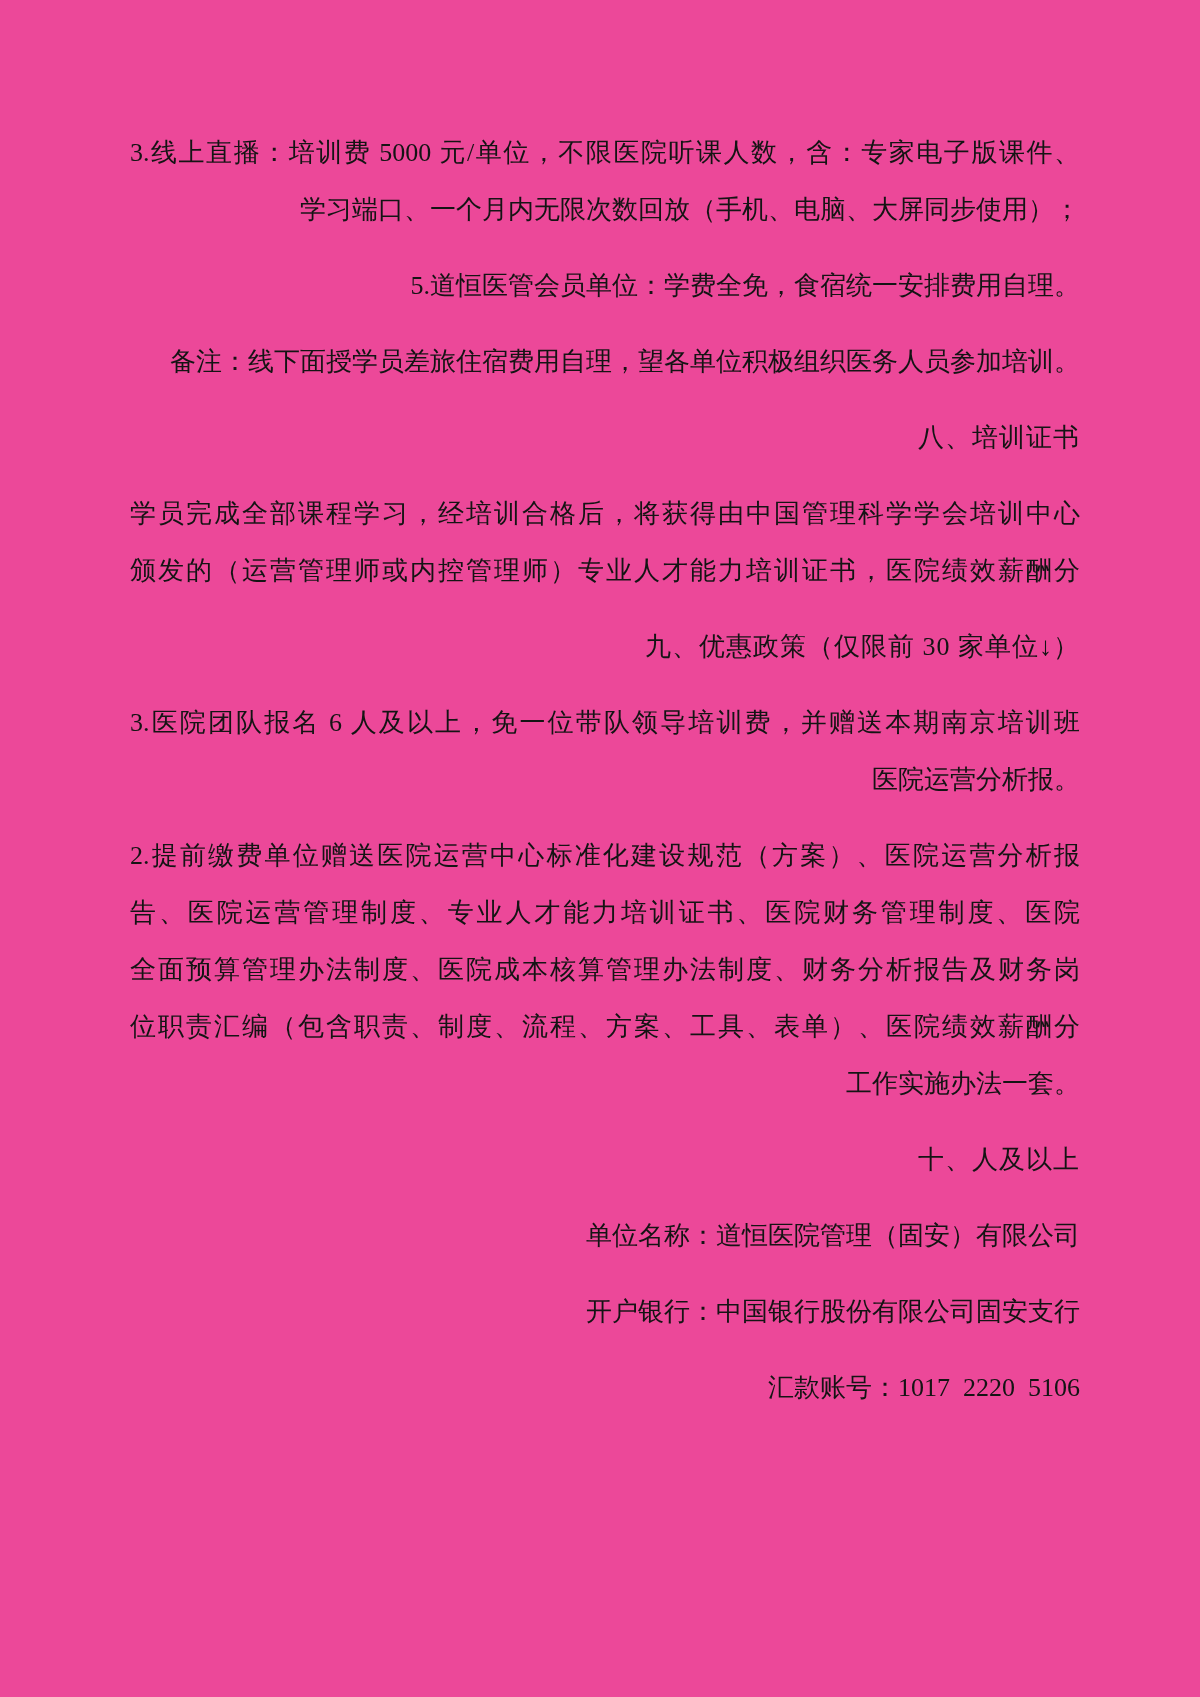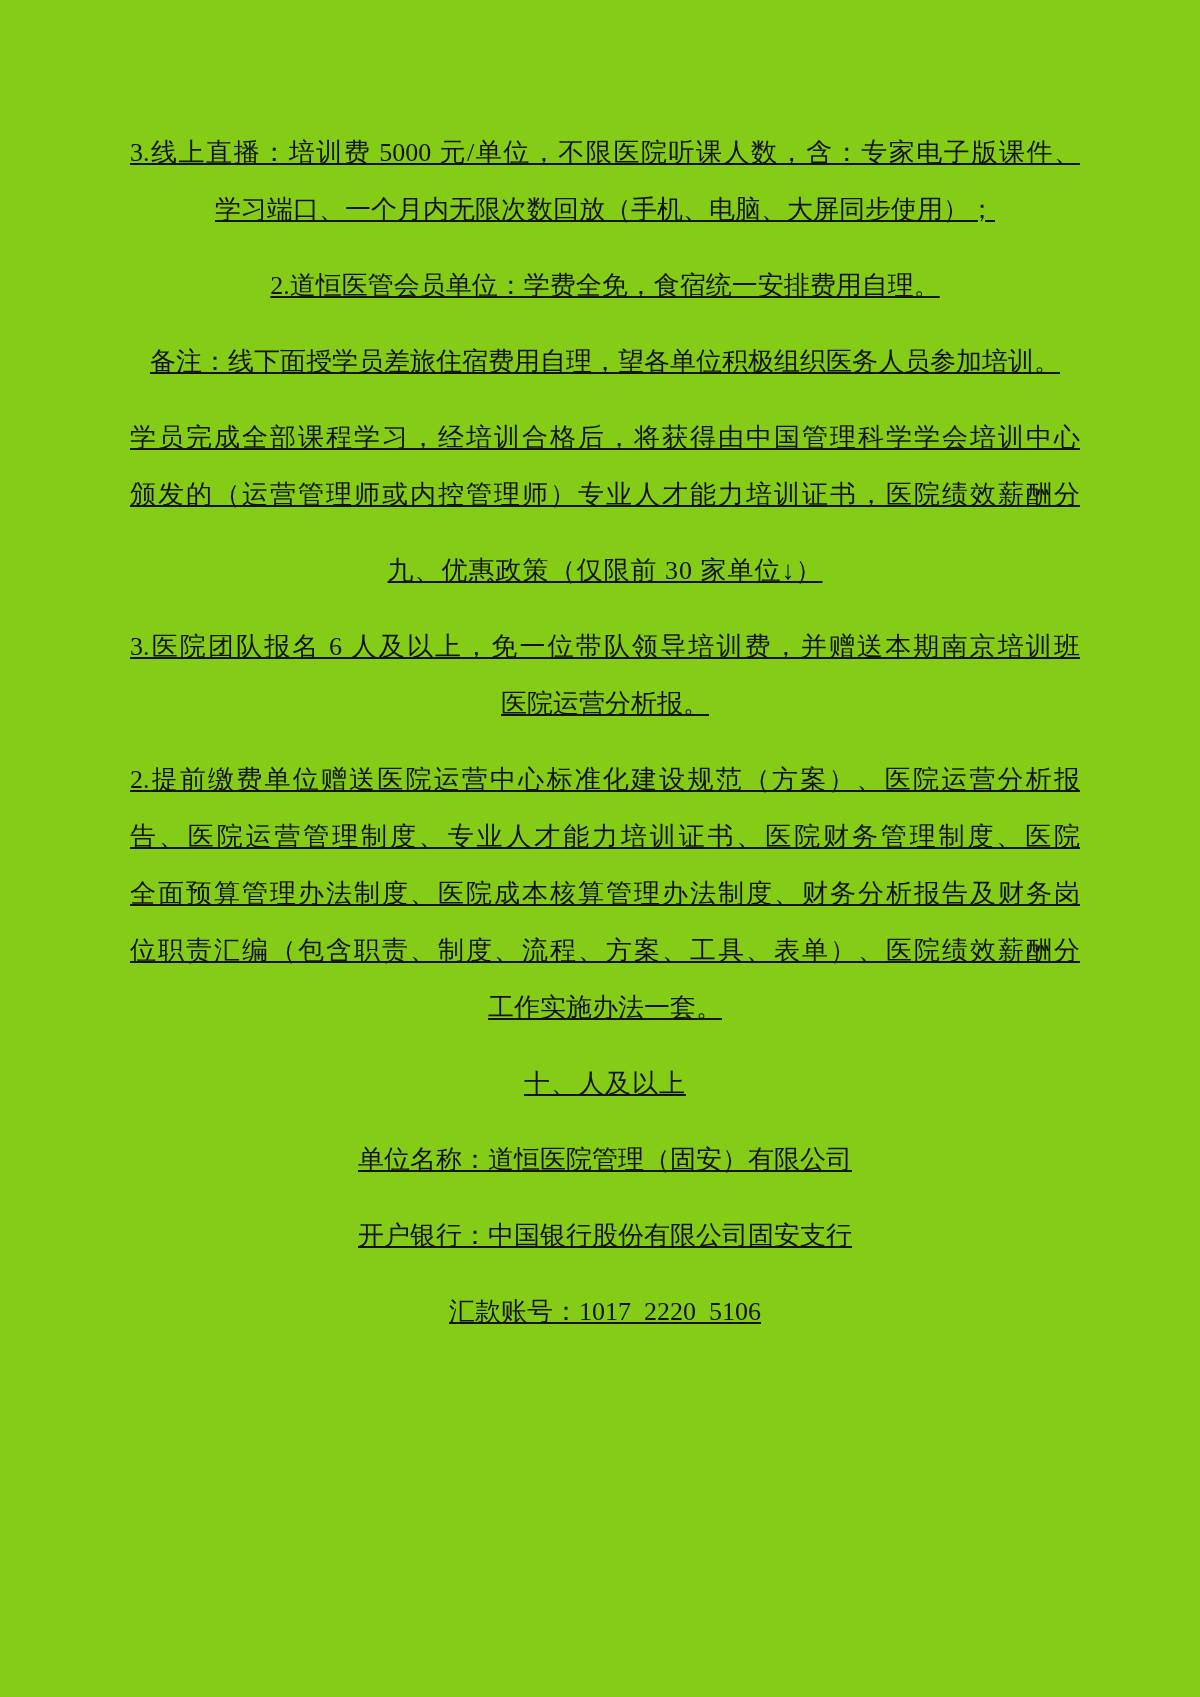--- a/index.html
+++ b/index.html
@@ -26,46 +26,49 @@
     width: 950px;
   }
   p.para {
     margin: 0 0 19px 0;
     padding: 0;
   }
   .line {
     display: block;
     line-height: 57px;
     white-space: pre-wrap;
-    text-align: center;
+    text-align: right;
   }
   .line.justified {
     white-space: normal;
     text-align: justify;
     text-align-last: justify;
     text-justify: inter-ideograph;
   }
   p.para.heading .line {
     letter-spacing: 1px;
   }
 </style>
 </head>
 <body style="background: rgb(255, 255, 255);">
 
-<div class="page" style="background: #84cc16; color: rgb(20, 20, 20); text-decoration: underline;">
+<div class="page" style="background: #ec4899; color: rgb(20, 20, 20);">
   <main class="doc-body">
       <p class="para">
         <span class="line justified">3.线上直播：培训费 5000 元/单位，不限医院听课人数，含：专家电子版课件、</span>
         <span class="line">学习端口、一个月内无限次数回放（手机、电脑、大屏同步使用）；</span>
       </p>
       <p class="para">
-        <span class="line">2.道恒医管会员单位：学费全免，食宿统一安排费用自理。</span>
+        <span class="line">5.道恒医管会员单位：学费全免，食宿统一安排费用自理。</span>
       </p>
       <p class="para">
         <span class="line">备注：线下面授学员差旅住宿费用自理，望各单位积极组织医务人员参加培训。</span>
+      </p>
+      <p class="para heading">
+        <span class="line">八、培训证书</span>
       </p>
       <p class="para">
         <span class="line justified">学员完成全部课程学习，经培训合格后，将获得由中国管理科学学会培训中心</span>
         <span class="line justified">颁发的（运营管理师或内控管理师）专业人才能力培训证书，医院绩效薪酬分</span>
       </p>
       <p class="para heading">
         <span class="line">九、优惠政策（仅限前 30 家单位↓）</span>
       </p>
       <p class="para">
         <span class="line justified">3.医院团队报名 6 人及以上，免一位带队领导培训费，并赠送本期南京培训班</span>

